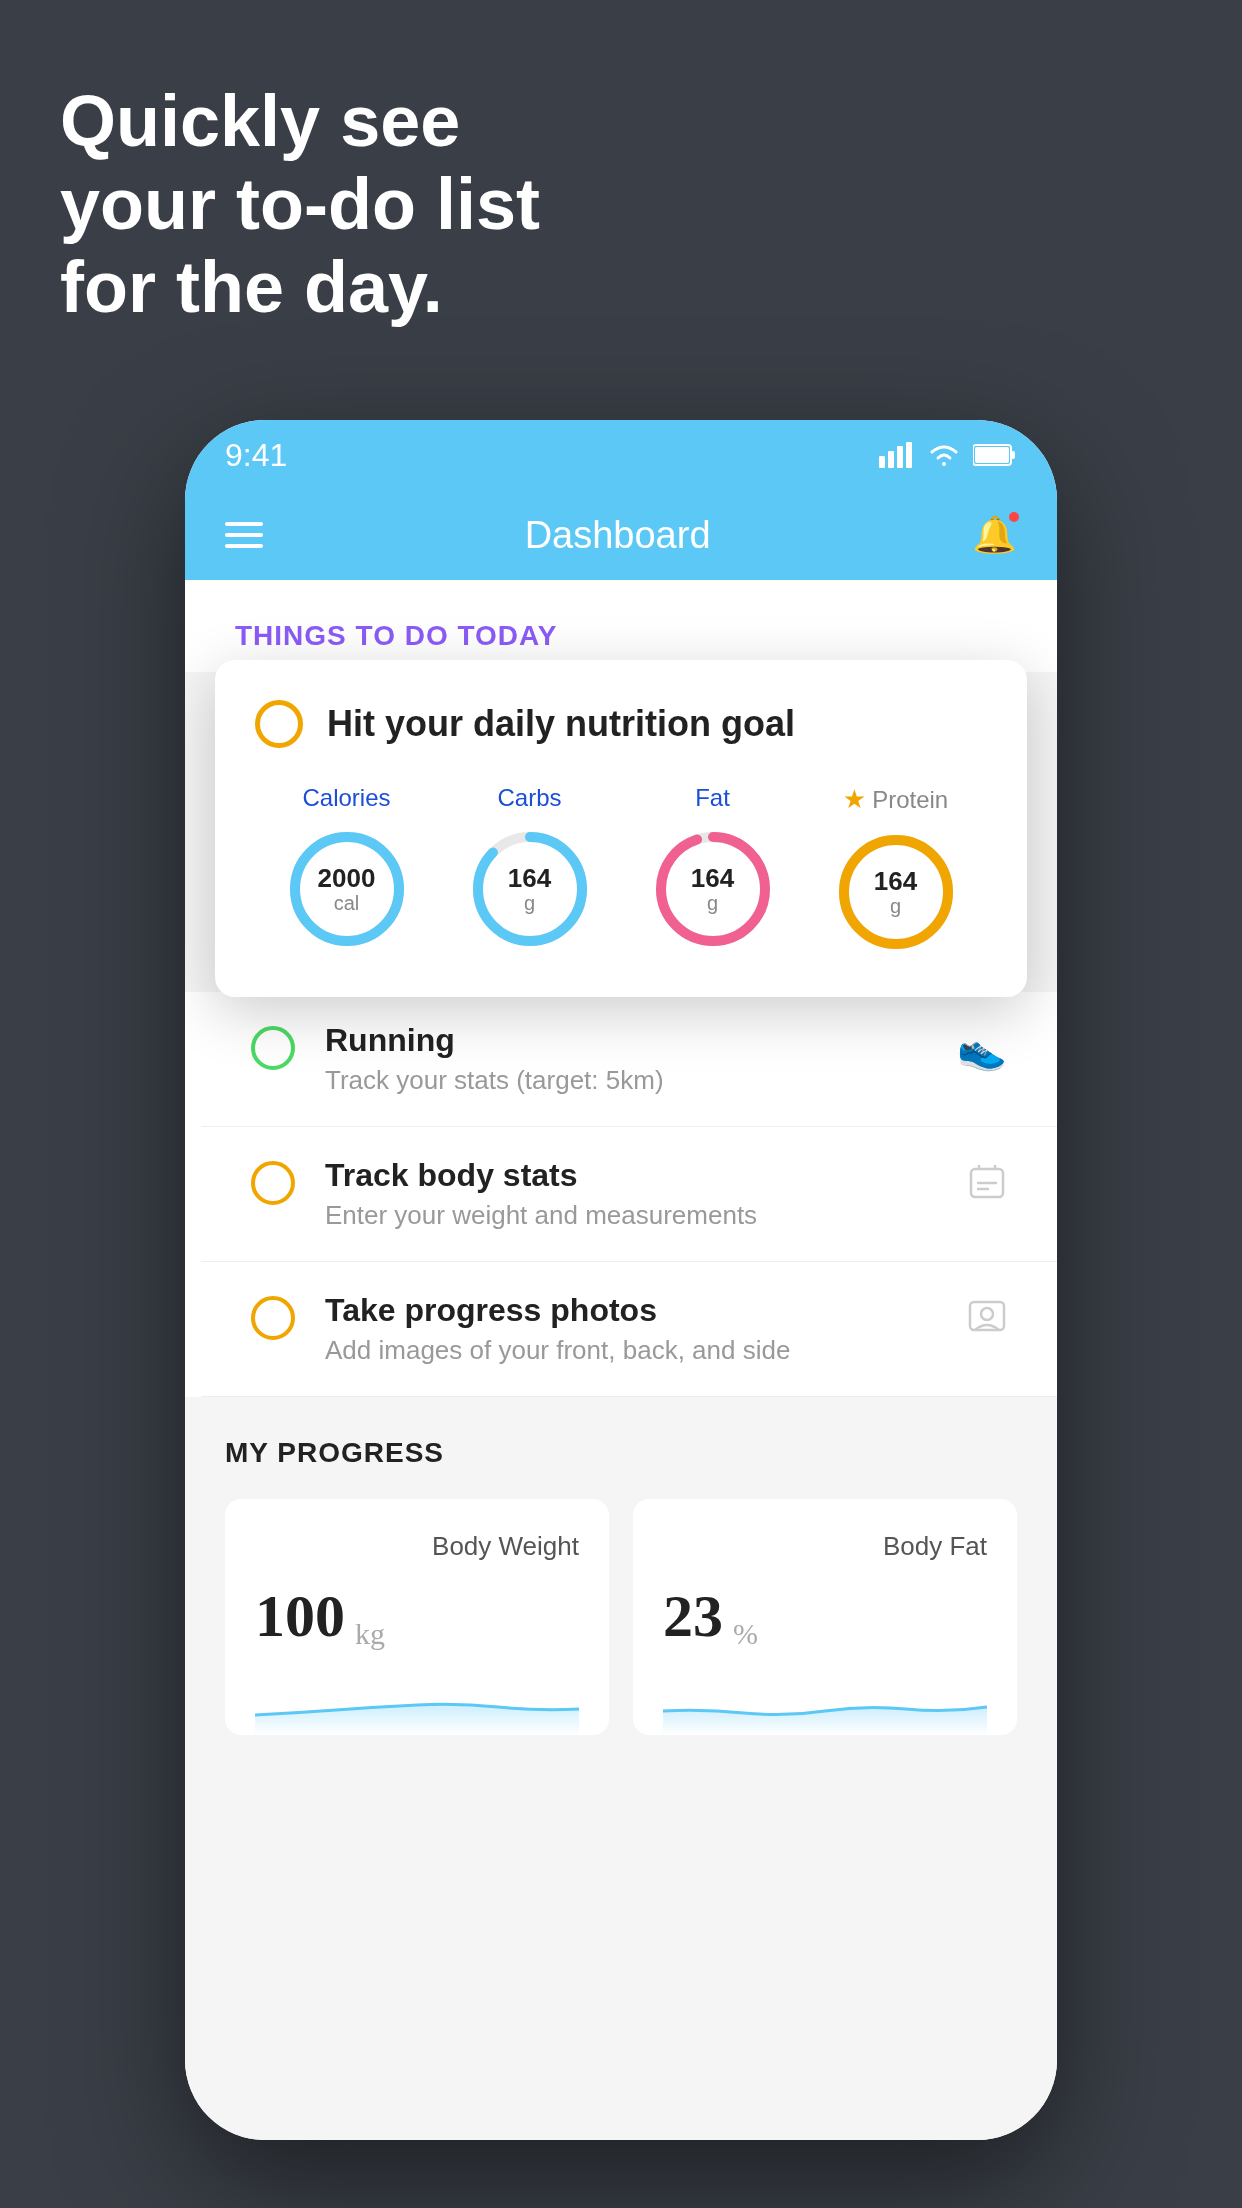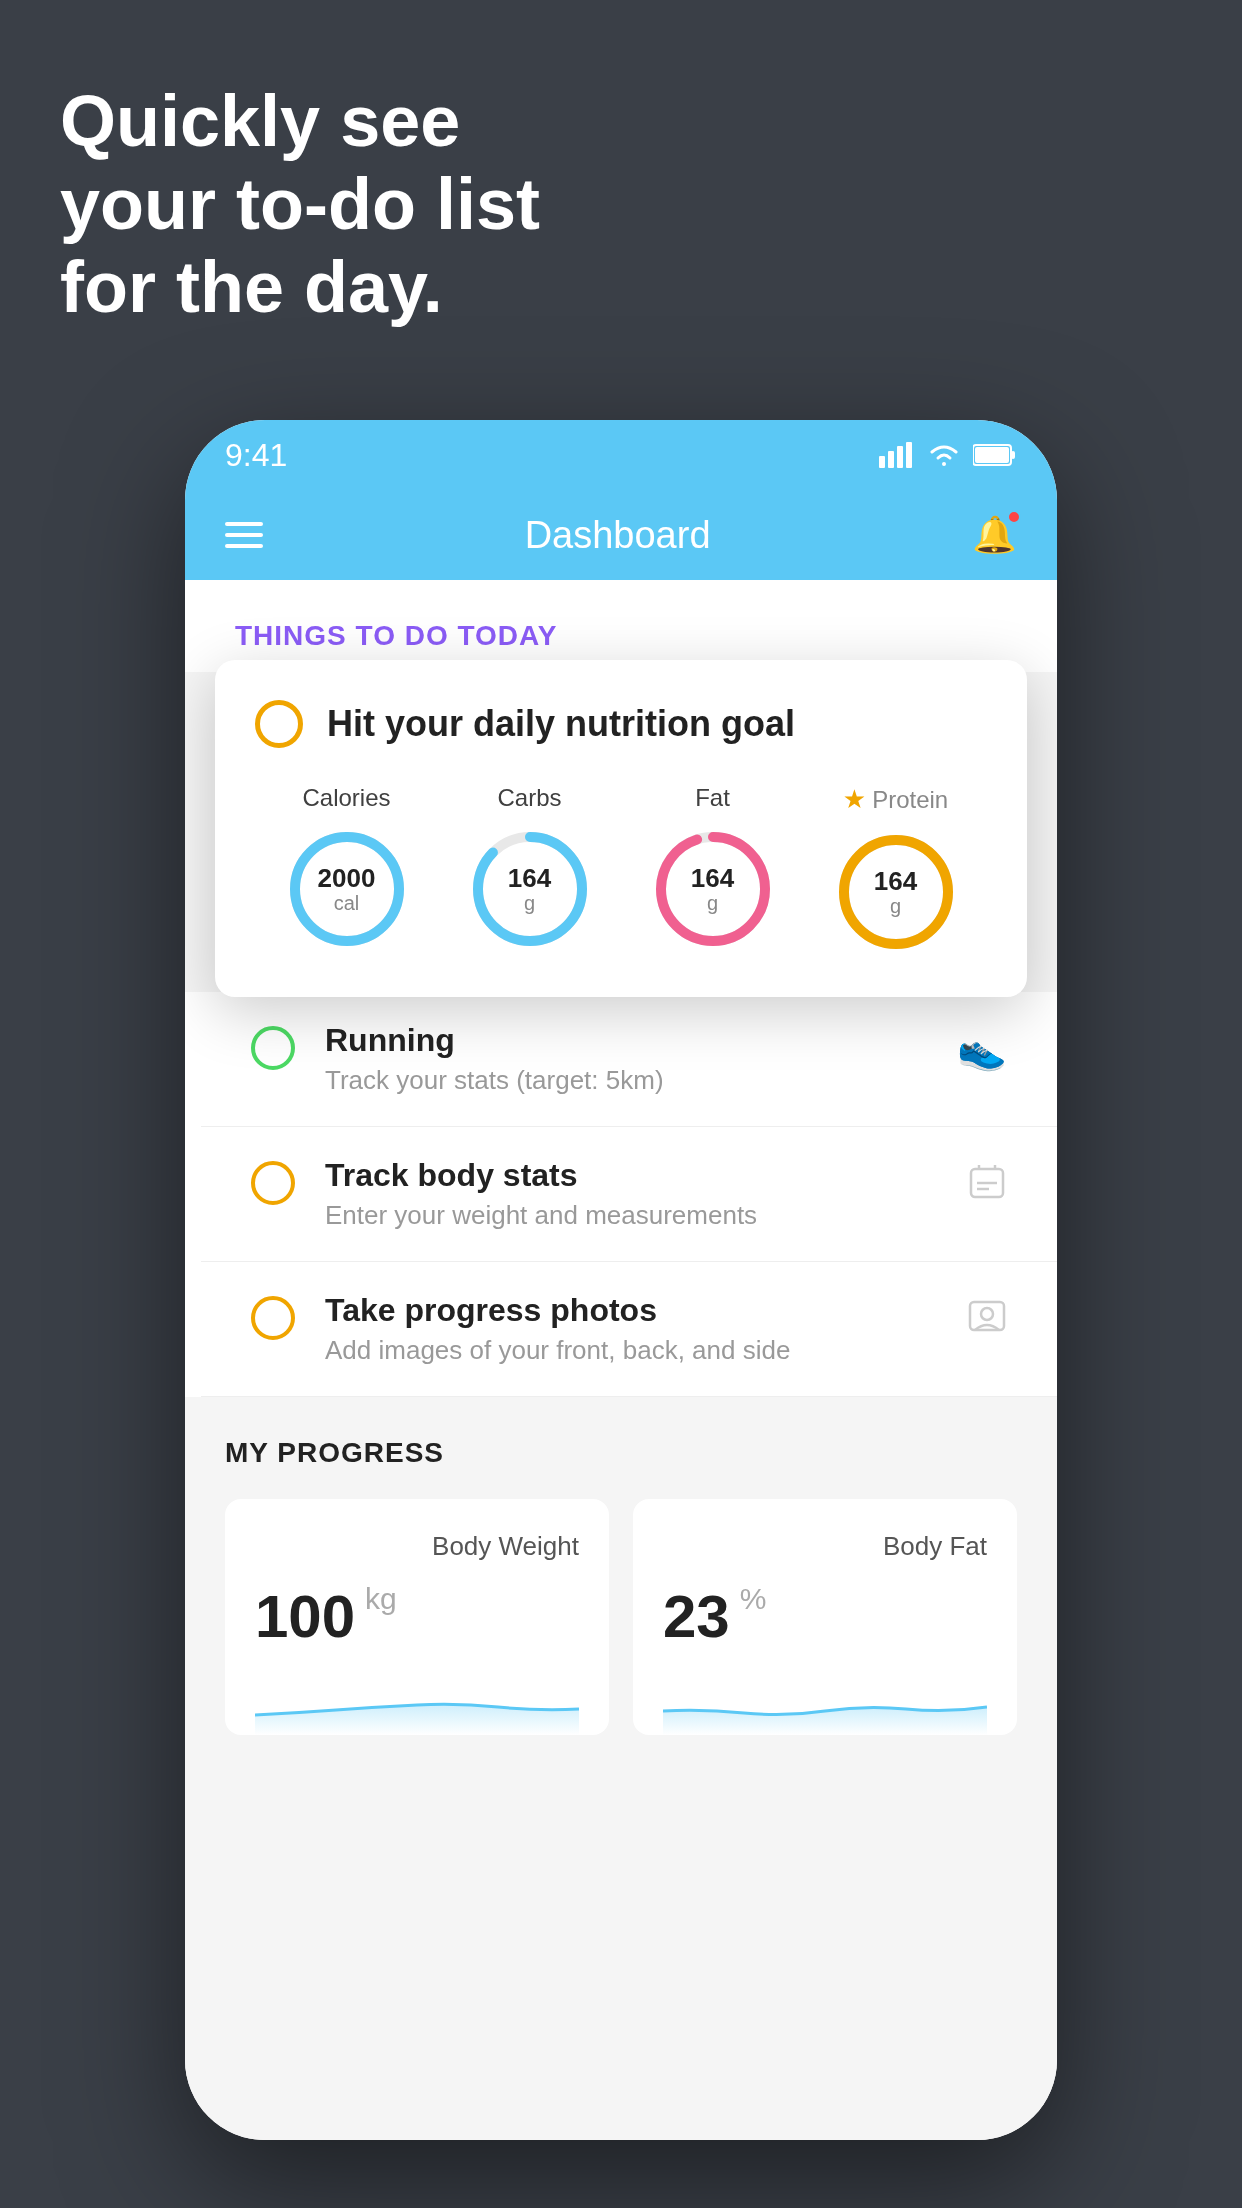--- a/index.html
+++ b/index.html
@@ -164,21 +164,21 @@
 
     .nutrition-item {
       display: flex;
       flex-direction: column;
       align-items: center;
       gap: 12px;
     }
 
     .nutrition-label {
       font-size: 24px;
-      color: #404040;
+      color: #1d4ed8;
     }
 
     .circle-chart {
       position: relative;
       width: 130px;
       height: 130px;
     }
 
     .circle-chart svg {
       transform: rotate(-90deg);
@@ -294,23 +294,24 @@
 
     .progress-card-title {
       font-size: 26px;
       color: #555;
       margin-bottom: 20px;
       text-align: right;
     }
 
     .progress-card-value {
       display: flex;
-      align-items: flex-start;
+      align-items: flex-end;
       gap: 10px;
       margin-bottom: 24px;
+      font-family: Liberation Serif, serif;
     }
 
     .progress-card-number {
       font-size: 60px;
       font-weight: 800;
       color: #222;
     }
 
     .progress-card-unit {
       font-size: 30px;

